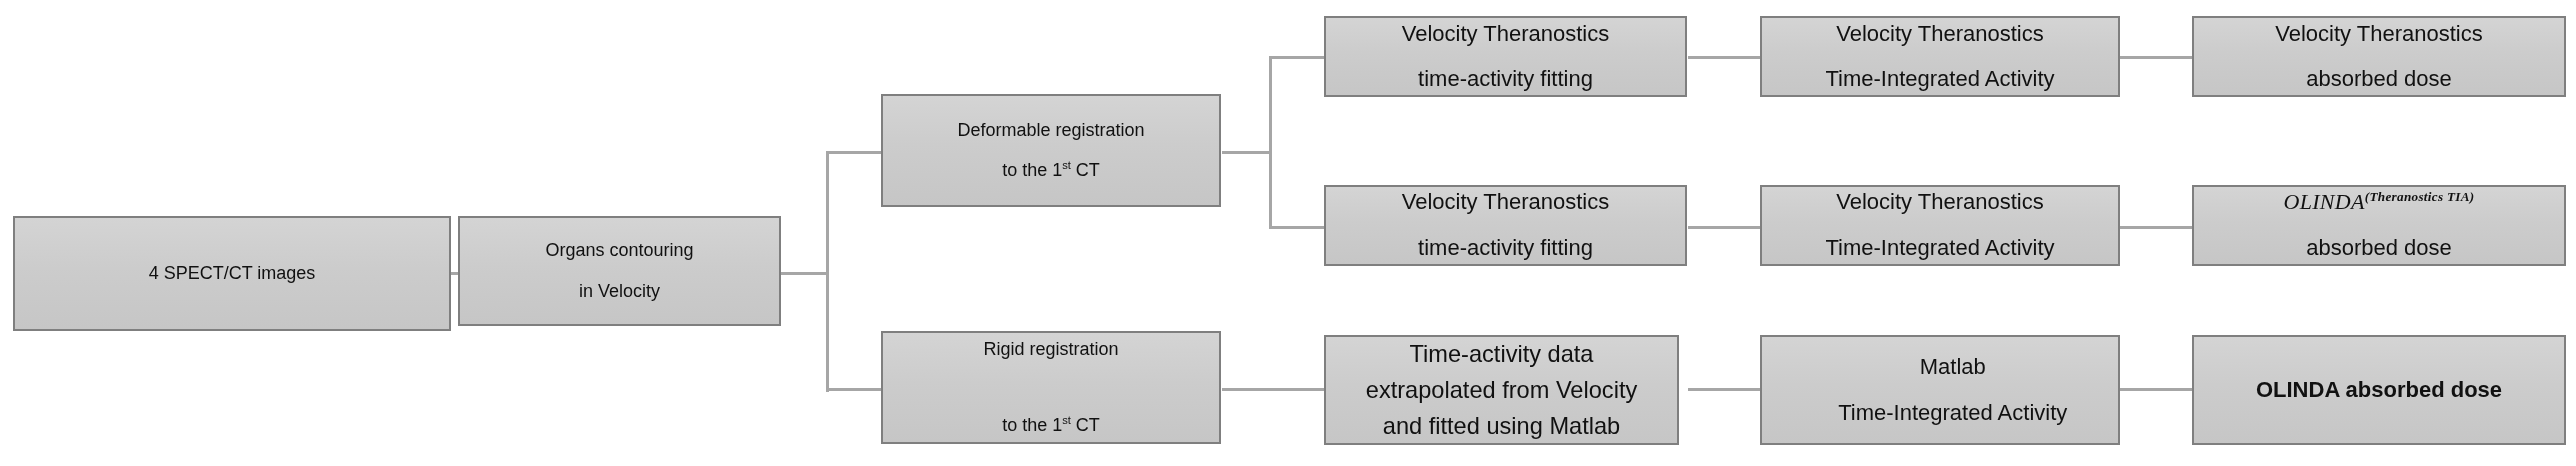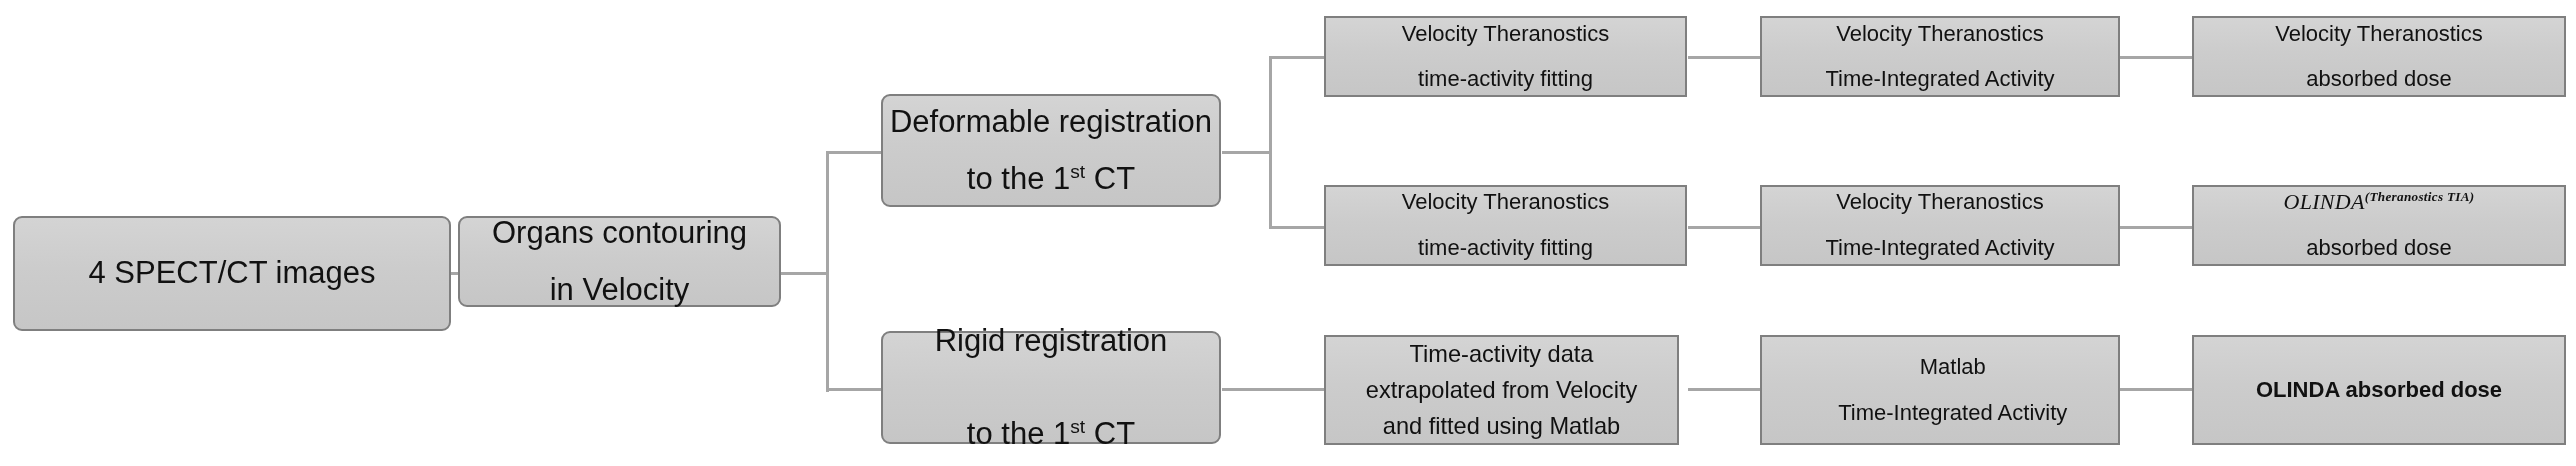--- a/index.html
+++ b/index.html
@@ -42,21 +42,21 @@
     color: #111111;
     line-height: 1.30;
     padding: 0 6.5px;
   }
   .node .ln {
     display: block;
     width: 100%;
     white-space: nowrap;
   }
   
-  .fs-big   { font-size: 31px; border-radius: 9px; }
+  .fs-big   { font-size: 18px; }
   .fs-mid   { font-size: 22px; }
   .fs-small { font-size: 23.6px; }
 
   
   .sp .ln + .ln { margin-top: 17px; }
   .sp3 .ln + .ln { margin-top: 5.2px; }
 
   sup {
     font-size: 0.62em;
     vertical-align: super;
@@ -98,21 +98,21 @@
   <div class="conn h" style="left:2120px; top:226px; width:72px;"></div>
 
   <div class="conn h" style="left:1222px; top:388px; width:103px;"></div>
   <div class="conn h" style="left:1688px; top:388px; width:72px;"></div>
   <div class="conn h" style="left:2120px; top:388px; width:72px;"></div>
 
   <div class="node fs-big" style="left:13px; top:216px; width:438px; height:115px;">
     <span class="ln">4 SPECT/CT images</span>
   </div>
 
-  <div class="node fs-big sp" style="left:458px; top:216px; width:323px; height:91px;">
+  <div class="node fs-big sp" style="left:458px; top:216px; width:323px; height:110px;">
     <span class="ln">Organs contouring</span>
     <span class="ln">in Velocity</span>
   </div>
 
   <div class="node fs-big sp" style="left:881px; top:94px; width:340px; height:113px;">
     <span class="ln">Deformable registration</span>
     <span class="ln"><span>to the 1</span><sup>st</sup><span> CT</span></span>
   </div>
 
   <div class="node fs-big sp" style="left:881px; top:331px; width:340px; height:113px;gap:36px;">

